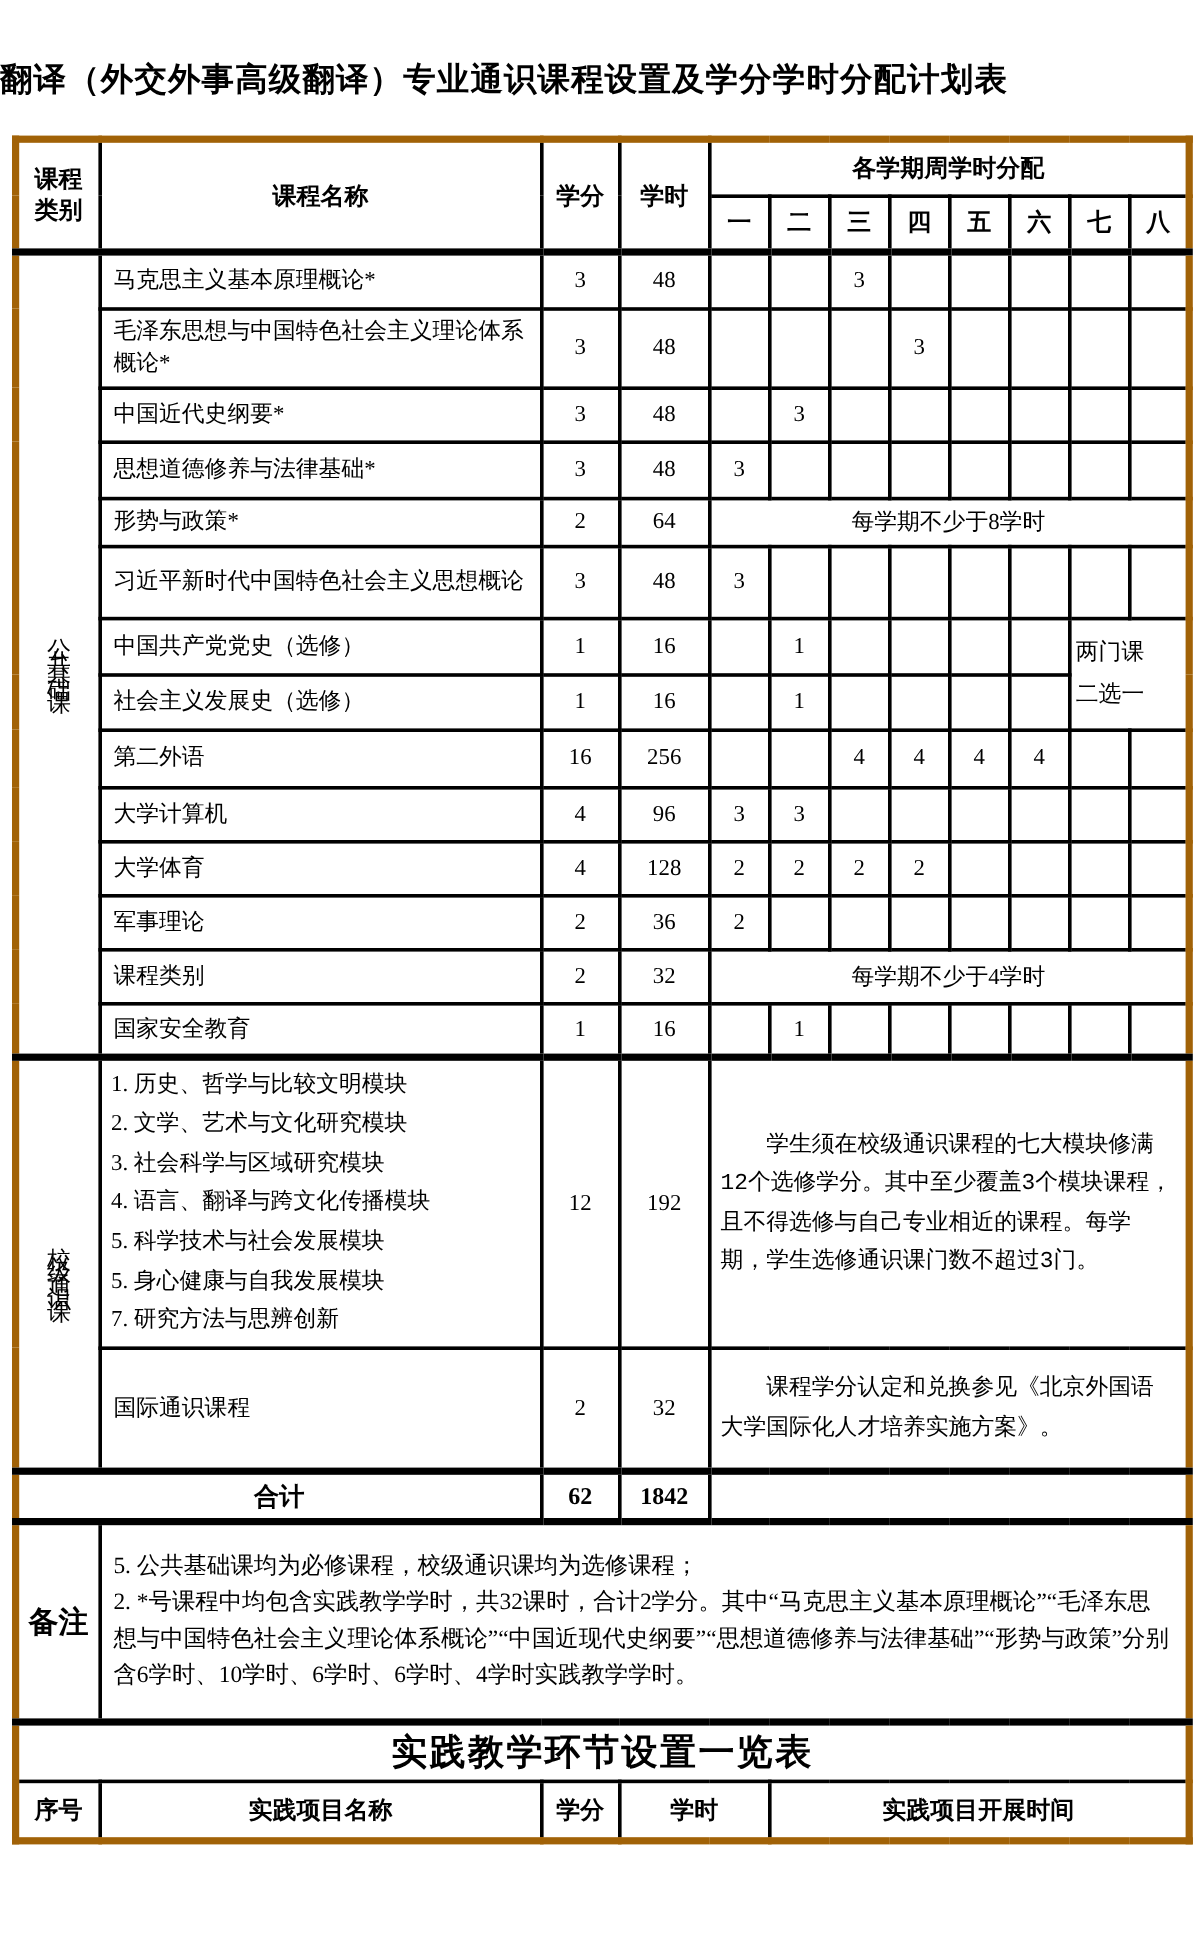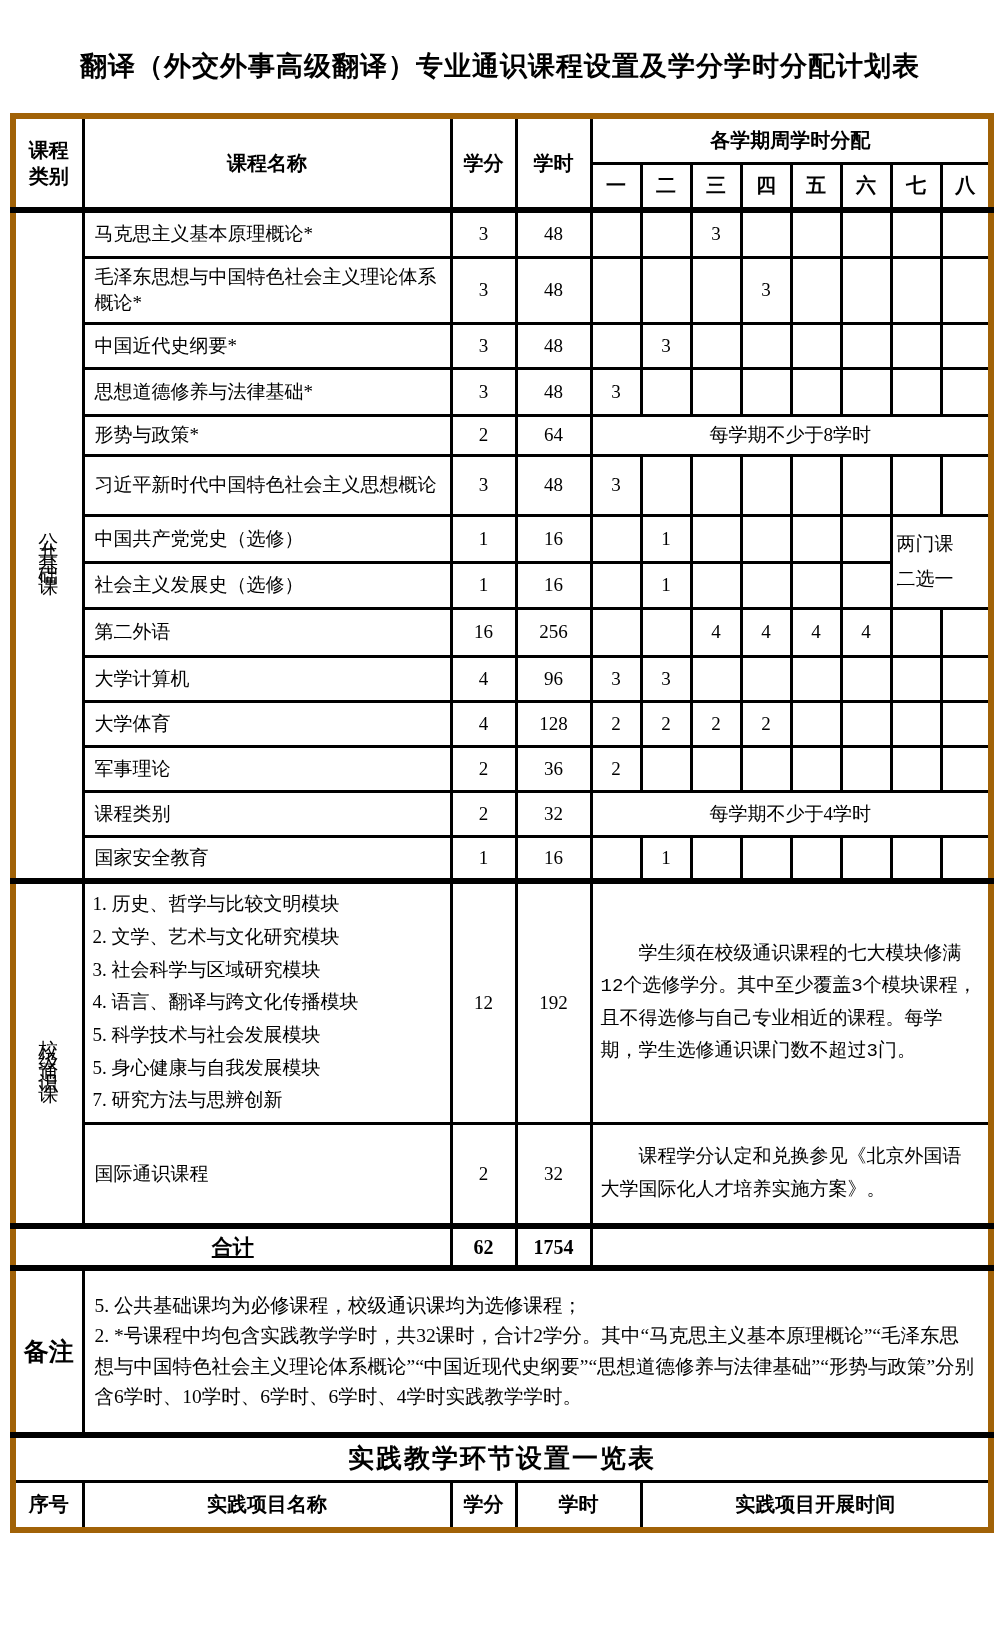--- a/index.html
+++ b/index.html
@@ -5,21 +5,21 @@
   html, body { margin: 0; padding: 0; }
   body {
     width: 1000px; height: 1630px;
     background: #ffffff;
     font-family: "Liberation Serif", "DejaVu Serif", serif;
     color: #000;
   }
   .page { position: relative; width: 1000px; height: 1630px; overflow: hidden; }
   .doc-title {
     position: absolute; top: 48px; left: 0; width: 1000px;
-    text-align: center; font-size: 27px; font-weight: bold;
+    text-align: left; font-size: 27px; font-weight: bold;
     letter-spacing: 1px;
   }
   table.plan {
     position: absolute; top: 113px; left: 10px;
     width: 978px;
     border-collapse: collapse;
     table-layout: fixed;
     border: 6px solid #a16207;
     font-size: 19px;
   }
@@ -43,26 +43,26 @@
   }
   .w2 { width: 2.3em; margin: 0 auto; line-height: 1.3; }
   .mods { text-align: left; padding-left: 8px !important; line-height: 1.72; font-size: 19px; }
   .note {
     text-align: left; padding: 4px 8px !important;
     line-height: 1.7; font-size: 19px;
     text-indent: 2em;
     font-family: Liberation Mono, monospace;
   }
   .choice { text-align: left; line-height: 1.8; font-size: 19px; }
-  .total-label { font-weight: bold; font-size: 21px; text-align: center; text-decoration: underline; }
+  .total-label { font-weight: bold; font-size: 21px; text-align: center; }
   .total-num { font-weight: bold; font-size: 20px; text-align: center; }
   .remark-label { font-weight: bold; font-size: 25px; text-align: center; }
   .remarks { text-align: left; padding: 6px 10px !important; line-height: 1.55; font-size: 19.5px; }
   .remarks p { margin: 0; }
-  .practice-title { font-weight: bold; font-size: 26px; text-align: center; letter-spacing: 2px; }
+  .practice-title { font-weight: bold; font-size: 30px; text-align: center; letter-spacing: 2px; }
 </style>
 </head>
 <body>
 
 <div class="page">
 
   <div class="doc-title">翻译（外交外事高级翻译）专业通识课程设置及学分学时分配计划表</div>
 
   <table class="plan">
     <colgroup>
@@ -289,21 +289,21 @@
     <tr style="height:103px">
       <td class="name tb">国际通识课程</td>
       <td class="c tb">2</td>
       <td class="c tb">32</td>
       <td colspan="8" class="note tb">课程学分认定和兑换参见《北京外国语大学国际化人才培养实施方案》。</td>
     </tr>
 
     <tr style="height:42px">
       <td colspan="2" class="total-label tb">合计</td>
       <td class="total-num tb">62</td>
-      <td class="total-num tb">1754</td>
+      <td class="total-num tb">1842</td>
       <td colspan="8" class="tb"></td>
     </tr>
 
     <tr style="height:167px">
       <td class="remark-label tb">备注</td>
       <td colspan="11" class="remarks tb">
         <p>5. 公共基础课均为必修课程，校级通识课均为选修课程；</p>
         <p>2. *号课程中均包含实践教学学时，共32课时，合计2学分。其中“马克思主义基本原理概论”“毛泽东思想与中国特色社会主义理论体系概论”“中国近现代史纲要”“思想道德修养与法律基础”“形势与政策”分别含6学时、10学时、6学时、6学时、4学时实践教学学时。</p>
       </td>
     </tr>

